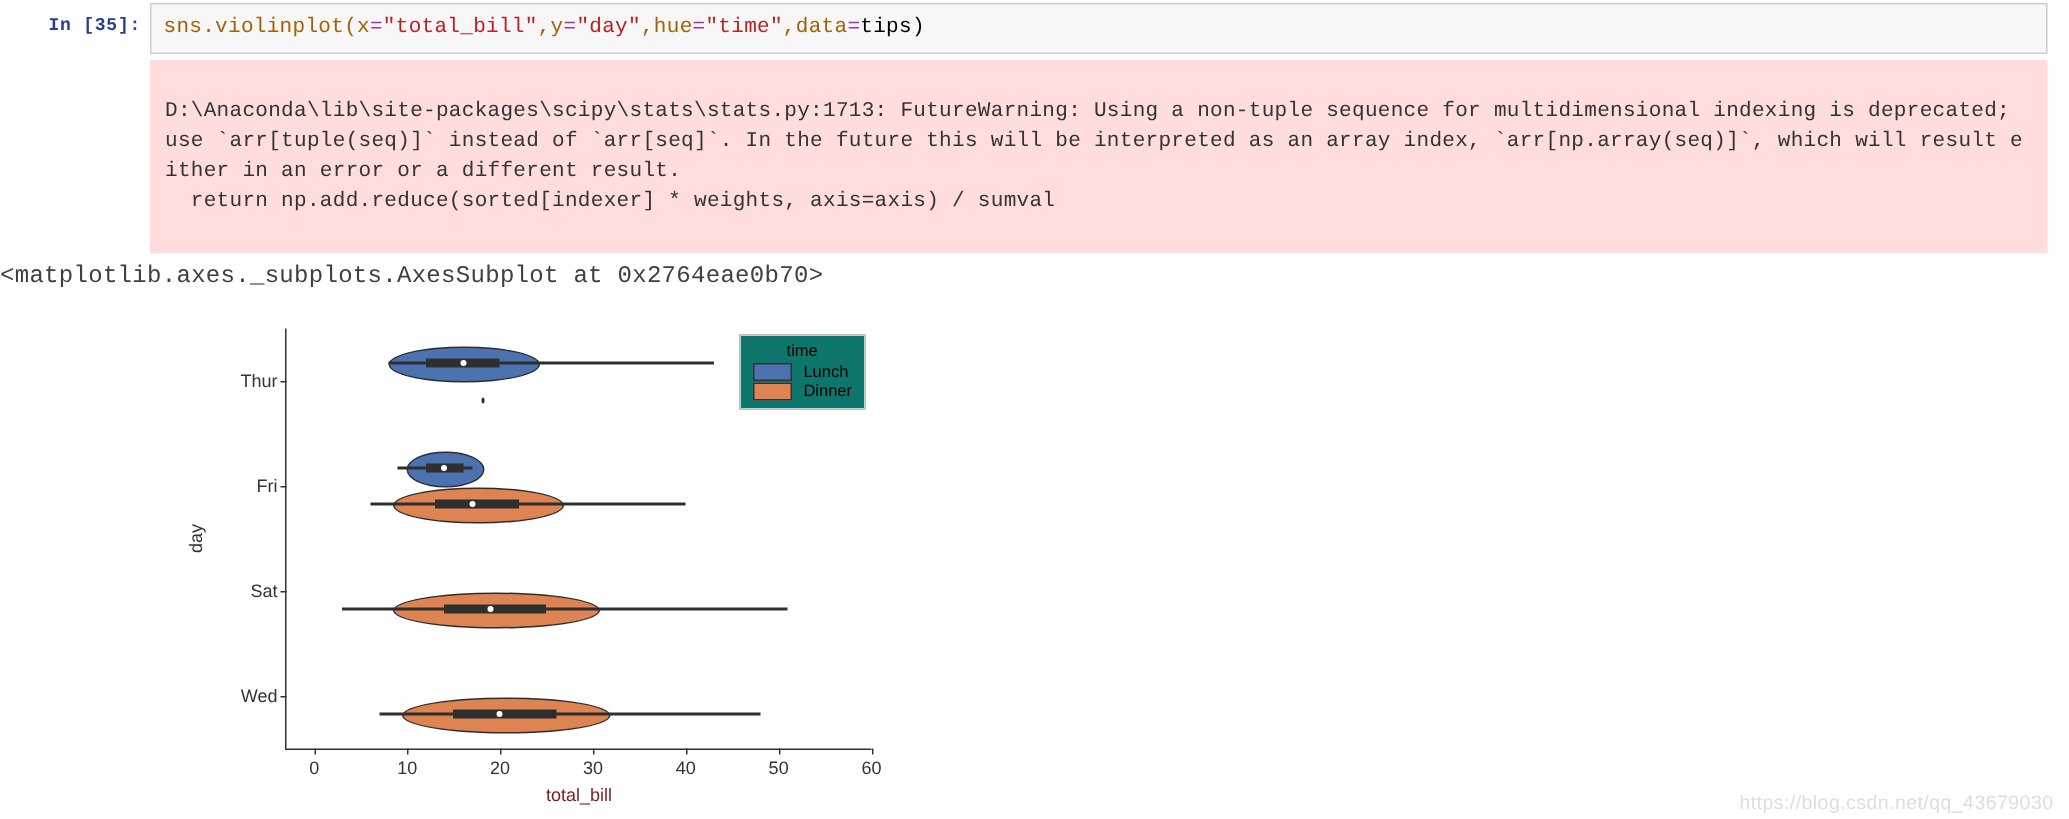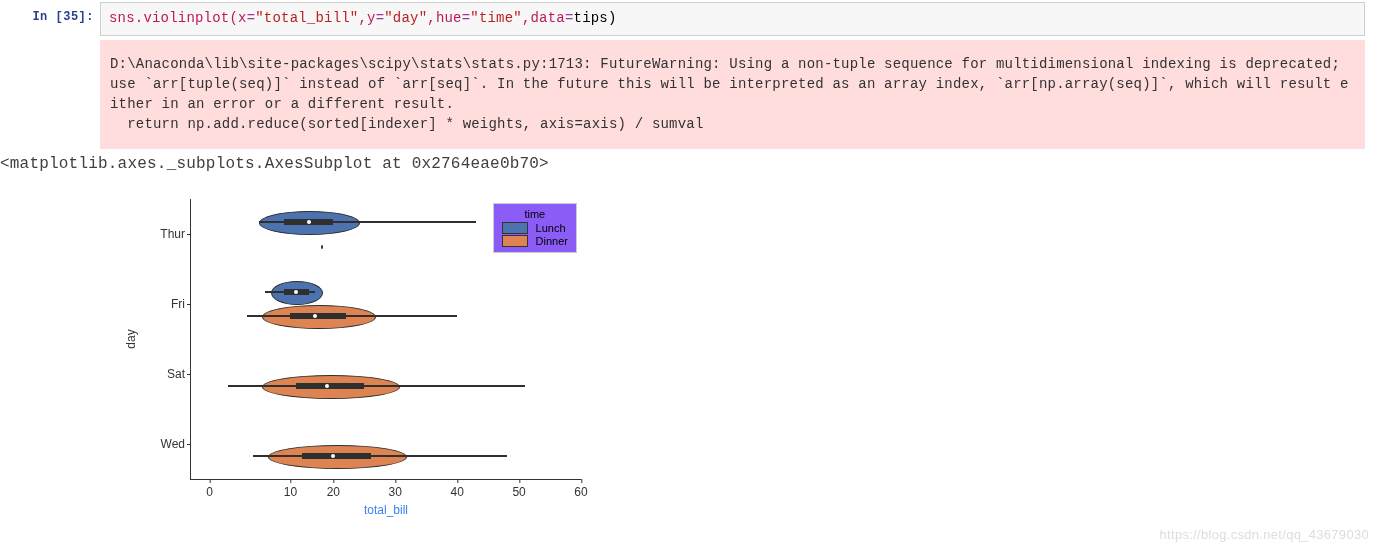--- a/index.html
+++ b/index.html
@@ -34,31 +34,31 @@
     background: #f7f7f7;
     border: 1px solid #cfcfcf;
     padding: 6px 8px;
     font-family: "Courier New", monospace;
     font-size: 14px;
     line-height: 1.4;
     white-space: pre;
     margin-right: 14px;
     letter-spacing: 0.2px;
   }
-  .code-area .fn { color: #be185d; }
+  .code-area .fn { color: #a16207; }
   .code-area .op { color: #a434a4; }
   .code-area .str { color: #ba2121; }
   .code-area .id { color: #000; }
   .warning-area {
     flex:1;
     background: #fdd;
     font-family: "Courier New", monospace;
     font-size: 14px;
     line-height: 1.45;
-    padding: 14px 10px;
+    padding: 24px 10px;
     margin-right: 14px;
     white-space: pre-wrap;
     word-break: break-all;
     letter-spacing: 0.2px;
     color: #333;
   }
   .text-output {
     flex:1;
     font-family: "Courier New", monospace;
     font-size: 16px;
@@ -123,27 +123,27 @@
     transform: translateY(-50%) rotate(-90deg);
     font-size: 12px;
     color: #333;
   }
   .xlabel {
     position: absolute;
     bottom: -38px;
     left: 50%;
     transform: translateX(-50%);
     font-size: 12px;
-    color: #3b82f6;
+    color: #7f1d1d;
   }
   .legend {
     position: absolute;
     right: 4px;
     top: 4px;
-    background: #8b5cf6;
+    background: #0f766e;
     border: 1px solid #ccc;
     padding: 4px 8px;
     font-size: 11px;
   }
   .legend-title { text-align: center; margin-bottom: 2px; }
   .legend-row { display:flex; align-items:center; gap:8px; margin:1px 0;}
   .swatch { width:24px; height:10px; border:1px solid #333;}
   .sw-blue { background:#4c72b0;}
   .sw-orange { background:#dd8452;}
   .violin {
@@ -217,21 +217,21 @@
           <div class="legend-row">
               <div class="swatch sw-orange"></div>
               <span>Dinner</span>
             </div>
         </div>
       <div class="ytick" style="top: 35px;">Thur</div>
           <div class="ytick" style="top: 105px;">Fri</div>
           <div class="ytick" style="top: 175px;">Sat</div>
           <div class="ytick" style="top: 245px;">Wed</div>
           <div class="xtick" style="left: 18.5714px;">0</div>
-          <div class="xtick" style="left: 80.4762px; margin-left: 19px;">10</div>
+          <div class="xtick" style="left: 80.4762px;">10</div>
           <div class="xtick" style="left: 142.381px;">20</div>
           <div class="xtick" style="left: 204.286px;">30</div>
           <div class="xtick" style="left: 266.19px;">40</div>
           <div class="xtick" style="left: 328.095px;">50</div>
           <div class="xtick" style="left: 390px;">60</div>
           <div class="violin blue" style="left: 68.0952px; width: 99.0476px; top: 12px; height: 22px;"></div>
           <div class="whisker" style="left: 68.0952px; width: 216.667px; top: 23px;"></div>
           <div class="box" style="left: 92.8571px; width: 49.5238px; top: 23px;"></div>
           <div class="median" style="left: 117.619px; top: 23px;"></div>
           <div class="violin orange" style="left: 130px; width: 0px; top: 46px; height: 2px;"></div>

